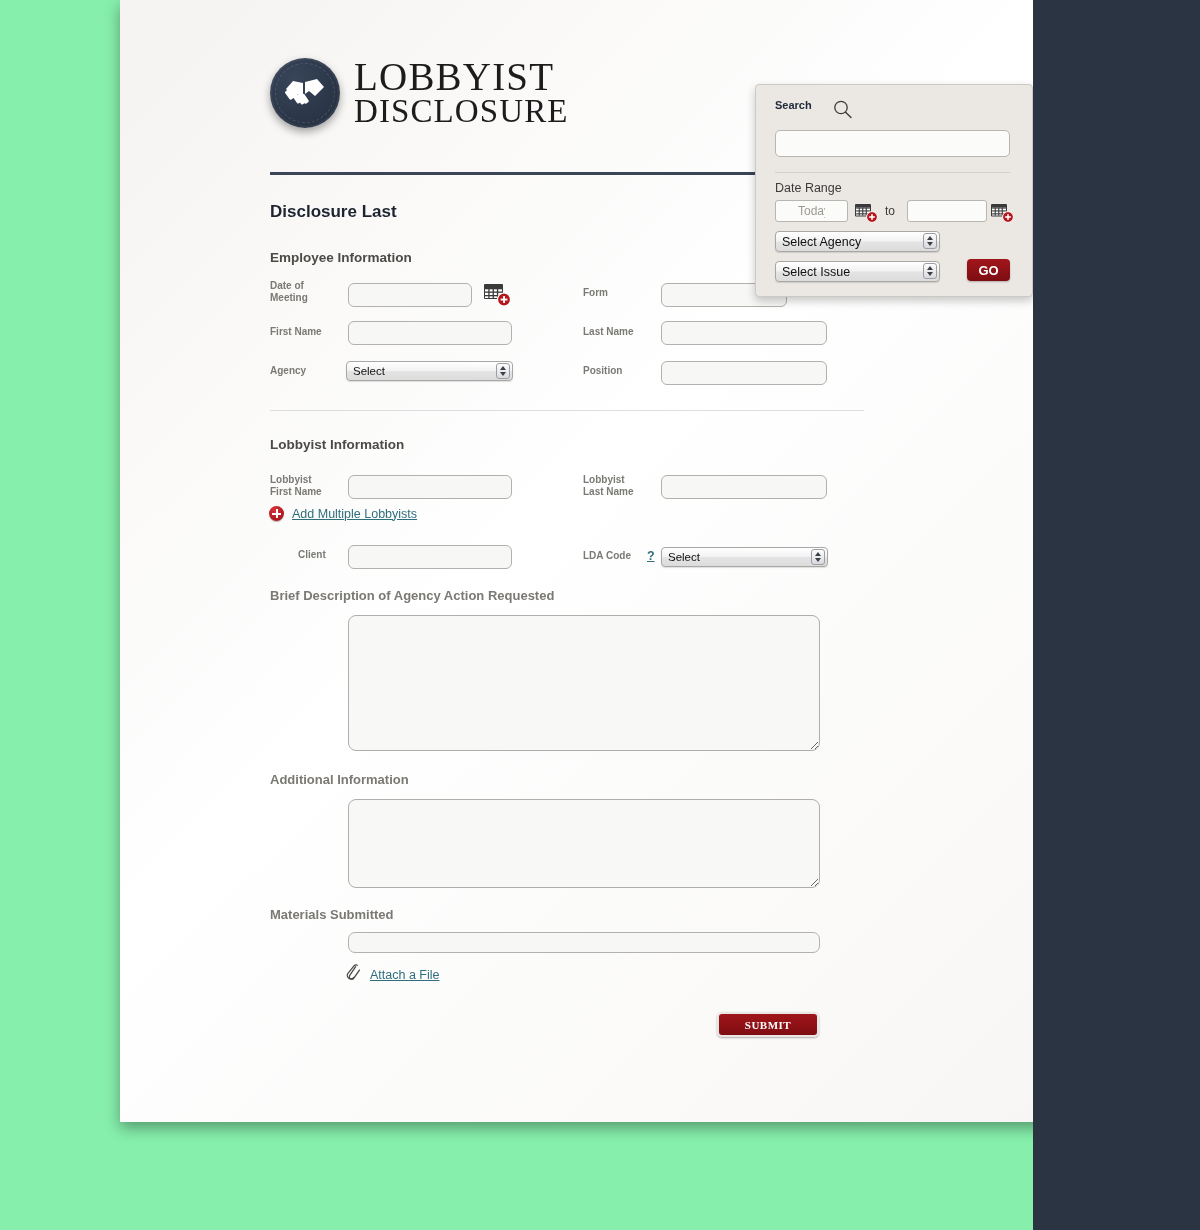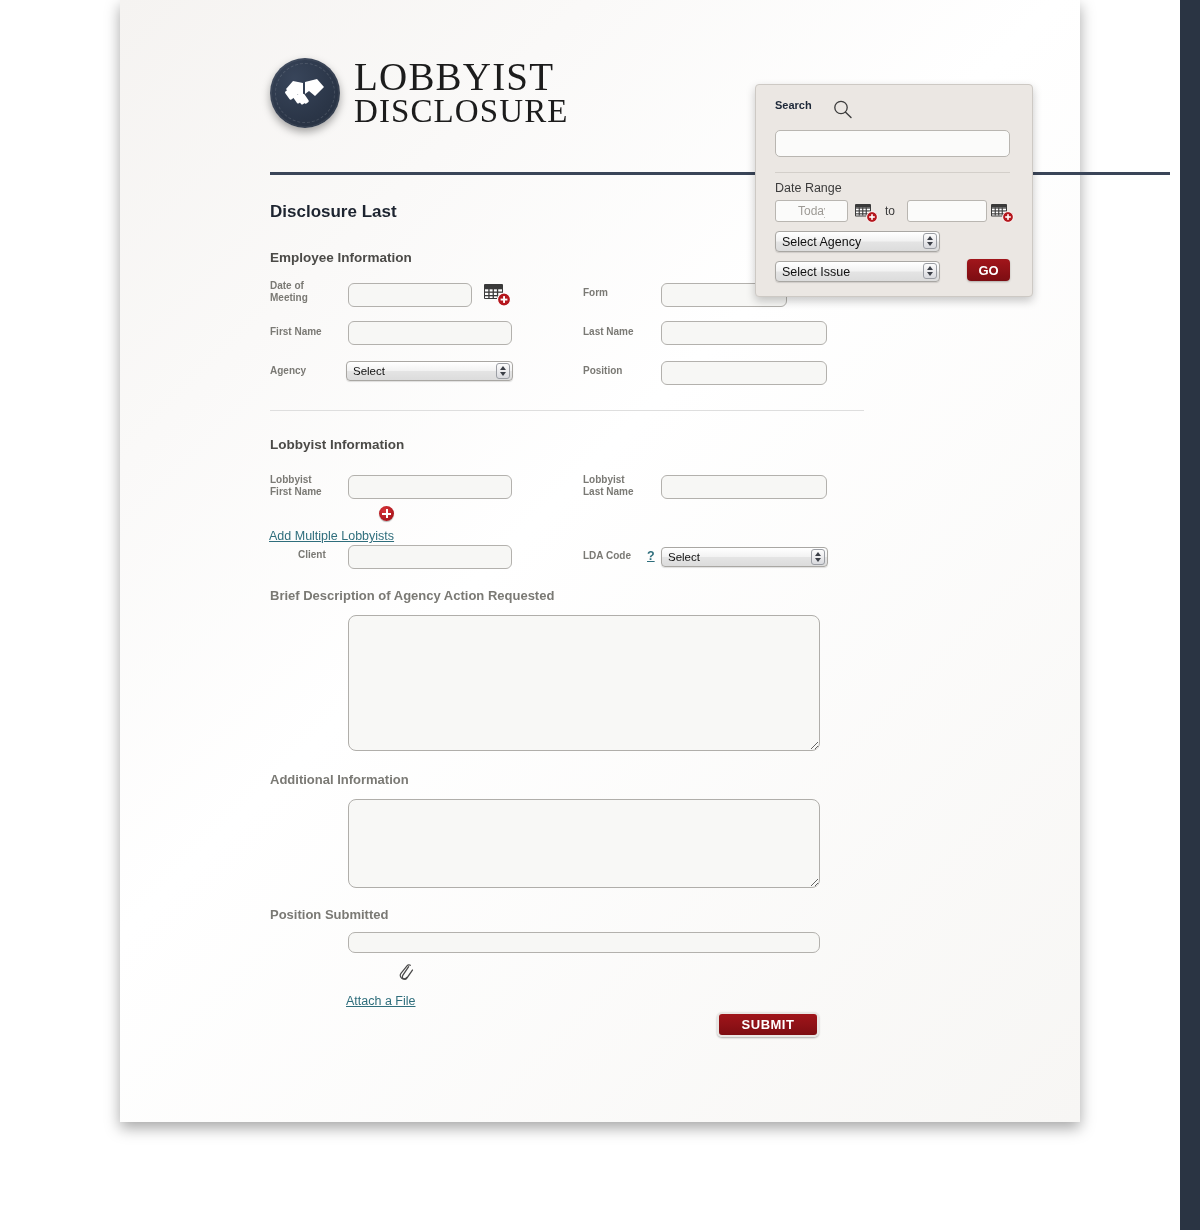--- a/index.html
+++ b/index.html
@@ -3,22 +3,22 @@
 <meta charset="utf-8">
 <style>
   * { box-sizing: border-box; }
   html, body {
     margin: 0; padding: 0;
     background: #2a3443;
     font-family: "Liberation Sans", sans-serif;
   }
   .page {
     position: relative;
-    width: 1180px; height: 1230px;
-    background: #ffffff;
+    width: 1033px; height: 1230px;
+    background: #86efac;
     overflow: hidden;
   }
   .card {
     position: absolute;
     left: 120px; top: 0; width: 960px; height: 1122px;
     background: linear-gradient(135deg,#f5f3f1 0%,#ffffff 45%,#f7f6f4 100%);
     box-shadow: 0 6px 14px rgba(0,0,0,0.35);
   }
 
   
@@ -128,32 +128,33 @@
     background: radial-gradient(circle at 38% 30%, #d8343a, #a8151b 75%, #8d0f14 100%);
     position: relative; display: inline-block; flex: none;
     box-shadow: 0 1px 1px rgba(0,0,0,0.3);
   }
   .plus-circle::before, .plus-circle::after {
     content: ""; position: absolute; background: #fff;
   }
   .plus-circle::before { left: 3px; right: 3px; top: 6.5px; height: 2px; }
   .plus-circle::after { top: 3px; bottom: 3px; left: 6.5px; width: 2px; }
 
-  .row-inline { position: absolute; display: flex; align-items: flex-end; gap: 8px; flex-direction: column; }
+  .row-inline { position: absolute; display: flex; align-items: center; gap: 8px; }
 
   .submit-btn {
     position: absolute; left: 597px; top: 1012px;
     width: 102px; height: 25px;
     background: linear-gradient(#a0151a 0%, #8e1116 55%, #7d0d12 100%);
     border: 2px solid #e9e7e4;
     border-radius: 5px;
     box-shadow: 0 1px 2px rgba(0,0,0,0.3);
-    color: #fff; font-size: 13px; font-weight: bold; letter-spacing: 0.5px;
+    color: #fff; font-size: 11px; font-weight: bold; letter-spacing: 0.5px;
     display: flex; align-items: center; justify-content: center;
     cursor: pointer;
+    font-family: Liberation Serif, serif;
   }
 
   
   .search-panel {
     position: absolute; left: 755px; top: 84px;
     width: 278px; height: 213px;
     background: #ebe7e3;
     border: 1px solid #cdc9c4;
     border-radius: 4px;
     box-shadow: 0 4px 10px rgba(0,0,0,0.22);
@@ -295,21 +296,21 @@
           <span class="tri-dn"></span>
       </span>
     </div>
 
     <div class="area-label" style="top:588px;">Brief Description of Agency Action Requested</div>
     <textarea class="area" style="top: 615px; width: 472px; height: 136px;"></textarea>
 
     <div class="area-label" style="top:772px;">Additional Information</div>
     <textarea class="area" style="top: 799px; width: 472px; height: 89px;"></textarea>
 
-    <div class="area-label" style="top:907px;">Position Submitted</div>
+    <div class="area-label" style="top:907px;">Materials Submitted</div>
     <input class="txt" style="left: 228px; top: 932px; width: 472px; height: 21px; border-radius: 7px;" value="">
 
     <div class="row-inline" style="left:226px; top:964px;">
       <span>
         <svg width="16" height="18" viewBox="0 0 16 18" aria-hidden="true">
           <path d="M12.2 4.1 L5.6 11.9 c-1.1 1.3 -.9 3 .3 3.8 1.2 .8 2.8 .4 3.7 -.8 l6.0 -7.1" fill="none" stroke="#4a4a4a" stroke-width="1.3" stroke-linecap="round" transform="translate(-2,-1) rotate(-6 8 9)"></path>
           <path d="M13.0 3.4 c-1.0 -.8 -2.5 -.6 -3.3 .4 L3.3 11.6 c-1.5 1.8 -1.2 4.2 .6 5.4 1.8 1.2 4.1 .7 5.4 -.9" fill="none" stroke="#4a4a4a" stroke-width="1.3" stroke-linecap="round" transform="translate(-1,-2) scale(0.95)"></path>
         </svg>
       </span>
       <span class="link">Attach a File</span>

